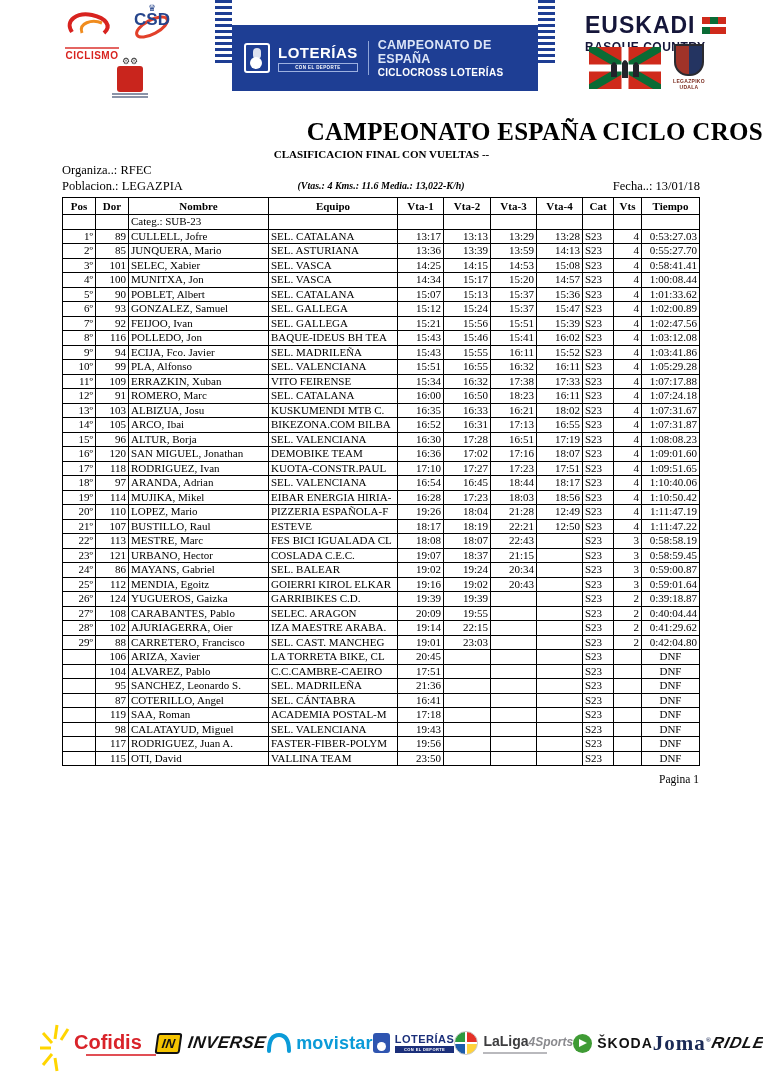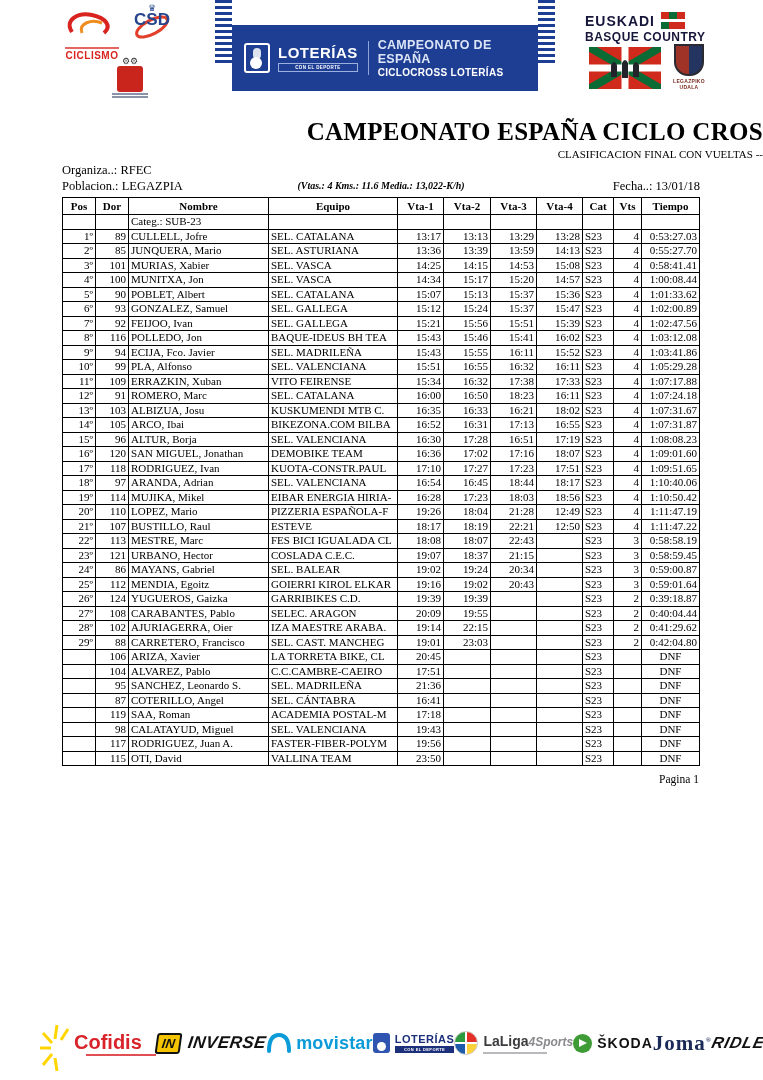--- a/index.html
+++ b/index.html
@@ -29,29 +29,29 @@
   .banner .ball-icon .pill { position:absolute; left:7px; top:3px; width:8px; height:11px; background:#fff; opacity:.85; border-radius:4px; }
   .banner .ball-icon .ball { position:absolute; left:4px; bottom:2px; width:12px; height:12px; background:#fff; border-radius:50%; }
   .banner .lot { margin-left:8px; flex:0 0 auto; }
   .banner .lot .t1 { color:#fff; font-weight:800; font-size:15px; letter-spacing:.5px; }
   .banner .lot .t2 { margin-top:2px; border:1px solid #9db1e0; color:#fff; font-size:4.5px; font-weight:700; text-align:center; padding:1px 2px; letter-spacing:.4px; }
   .banner .sep { width:1px; height:34px; background:#8fa5d8; margin:0 9px 0 10px; }
   .banner .right .r1 { color:#dce5f7; font-weight:700; font-size:12.5px; letter-spacing:.3px; }
   .banner .right .r2 { color:#ffffff; font-weight:800; font-size:10px; letter-spacing:.3px; margin-top:1px; }
   .euskadi { position:absolute; left:585px; top:12px; font-family:"Liberation Sans",sans-serif; }
   .euskadi .row1 { display:flex; align-items:center; gap:6px; }
-  .euskadi .t1 { font-size:14px; font-weight:800; color:#15163a; letter-spacing:1px; }
+  .euskadi .t1 { font-size:23px; font-weight:800; color:#15163a; letter-spacing:1px; }
   .euskadi .t2 { font-size:12px; font-weight:800; color:#15163a; letter-spacing:.5px; margin-top:1px; }
   .bflag { position:absolute; left:589px; top:47px; }
   .crest { position:absolute; left:665px; top:44px; width:48px; text-align:center; }
   .crest .shield { width:30px; height:32px; margin:0 auto; background:linear-gradient(90deg,#a03328 50%,#243461 50%); border:2px solid #2a2a30; border-radius:0 0 14px 14px; }
   .crest .ctext { font-family:"Liberation Sans",sans-serif; font-size:5px; font-weight:800; color:#7b2d20; line-height:6px; margin-top:2px; letter-spacing:.3px; }
   
   .title { text-align:right; font-size:25px; font-weight:700; letter-spacing:.3px; margin-top:14px; }
-  .subtitle { text-align:right; font-size:11px; font-weight:400; margin-top:2px; }
+  .subtitle { text-align:center; font-size:11px; font-weight:700; margin-top:2px; }
   .info { position:relative; height:33px; margin:3px 63px 1px 62px; font-size:12.5px; }
   .info .org { position:absolute; left:0; top:0; }
   .info .pob { position:absolute; left:0; top:16px; }
   .info .stats { position:absolute; left:120px; right:120px; text-align:center; top:17px; font-size:10px; font-weight:700; font-style:italic; }
   .info .fecha { position:absolute; right:0; top:16px; }
   
   table.results { margin-left:62px; width:637px; border-collapse:collapse; table-layout:fixed; font-size:11px; }
   table.results th, table.results td { border:1px solid #000; height:14.5px; padding:0 2px; overflow:hidden; white-space:nowrap; line-height:13px; }
   table.results th { font-weight:700; height:17px; text-align:center; }
   th.c0{width:33px;} th.c1{width:33px;} th.c2{width:140px;text-align:left;padding-left:4px;}
@@ -232,21 +232,21 @@
           <td class="c5">13:39</td>
           <td class="c6">13:59</td>
           <td class="c7">14:13</td>
           <td class="c8">S23</td>
           <td class="c9">4</td>
           <td class="c10">0:55:27.70</td>
         </tr>
         <tr>
           <td class="c0">3º</td>
           <td class="c1">101</td>
-          <td class="c2">MURIAS, Xabier</td>
+          <td class="c2">SELEC, Xabier</td>
           <td class="c3">SEL. VASCA</td>
           <td class="c4">14:25</td>
           <td class="c5">14:15</td>
           <td class="c6">14:53</td>
           <td class="c7">15:08</td>
           <td class="c8">S23</td>
           <td class="c9">4</td>
           <td class="c10">0:58:41.41</td>
         </tr>
         <tr>

